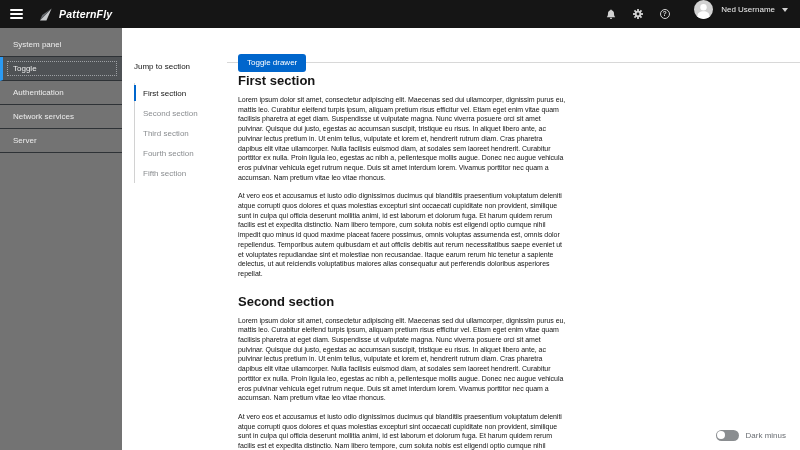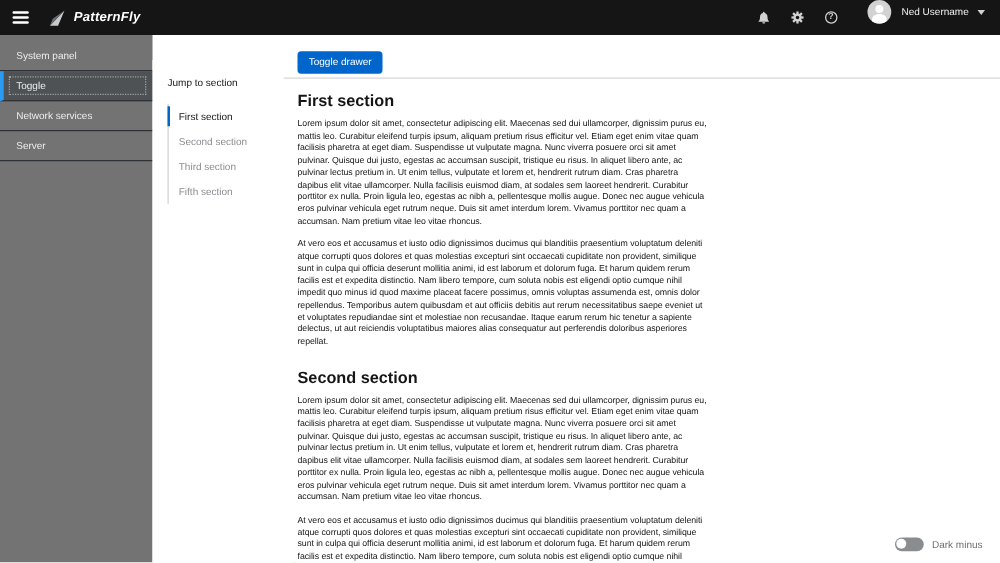--- a/index.html
+++ b/index.html
@@ -68,21 +68,21 @@
     font-size: 8px; color: #8a8d90; text-decoration: none; cursor: pointer;
   }
   .jump-link.active { color: #151515; }
   .jump-link.active::before {
     content: ""; position: absolute; left: -1px; top: 2px; bottom: 2px;
     border-left: 2px solid #0066cc;
   }
 
   
   .main { position: absolute; top: 28px; left: 227px; right: 0; bottom: 0; background: #ffffff; }
-  .main-toolbar { height: 35px; border-bottom: 1px solid #d8d8d8; padding: 11px 0 0 11px; }
+  .main-toolbar { height: 35px; border-bottom: 1px solid #d8d8d8; padding: 23px 0 0 11px; }
   .btn-primary {
     background: #0066cc; color: #ffffff; border: none; border-radius: 3px;
     font-family: inherit; font-size: 8px; padding: 4.5px 9px; cursor: pointer;
   }
   .content { padding: 10px 0 0 11px; }
   .section { max-width: 330px; }
   .section-title { font-size: 13px; font-weight: 700; color: #151515; margin: 0 0 7px; }
   .section + .section { margin-top: 15px; }
   .body-text {
     font-size: 7px; line-height: 9.7px; letter-spacing: -0.04px;
@@ -153,33 +153,37 @@
 </header>
 
 <nav class="sidebar">
   <div class="nav-item">
     <span>System panel</span>
   </div>
   <div class="nav-item current">
     <span>Toggle</span>
   </div>
   <div class="nav-item">
+    <span>Authentication</span>
+  </div>
+  <div class="nav-item">
     <span>Network services</span>
   </div>
   <div class="nav-item">
     <span>Server</span>
   </div>
 </nav>
 
 <aside class="jump-panel">
   <div class="jump-title">Jump to section</div>
   <div class="jump-list">
     <a class="jump-link active">First section</a>
     <a class="jump-link">Second section</a>
     <a class="jump-link">Third section</a>
+    <a class="jump-link">Fourth section</a>
     <a class="jump-link">Fifth section</a>
   </div>
 </aside>
 
 <main class="main">
   <div class="main-toolbar">
     <button class="btn-primary">Toggle drawer</button>
   </div>
   <div class="content">
     <section class="section">

